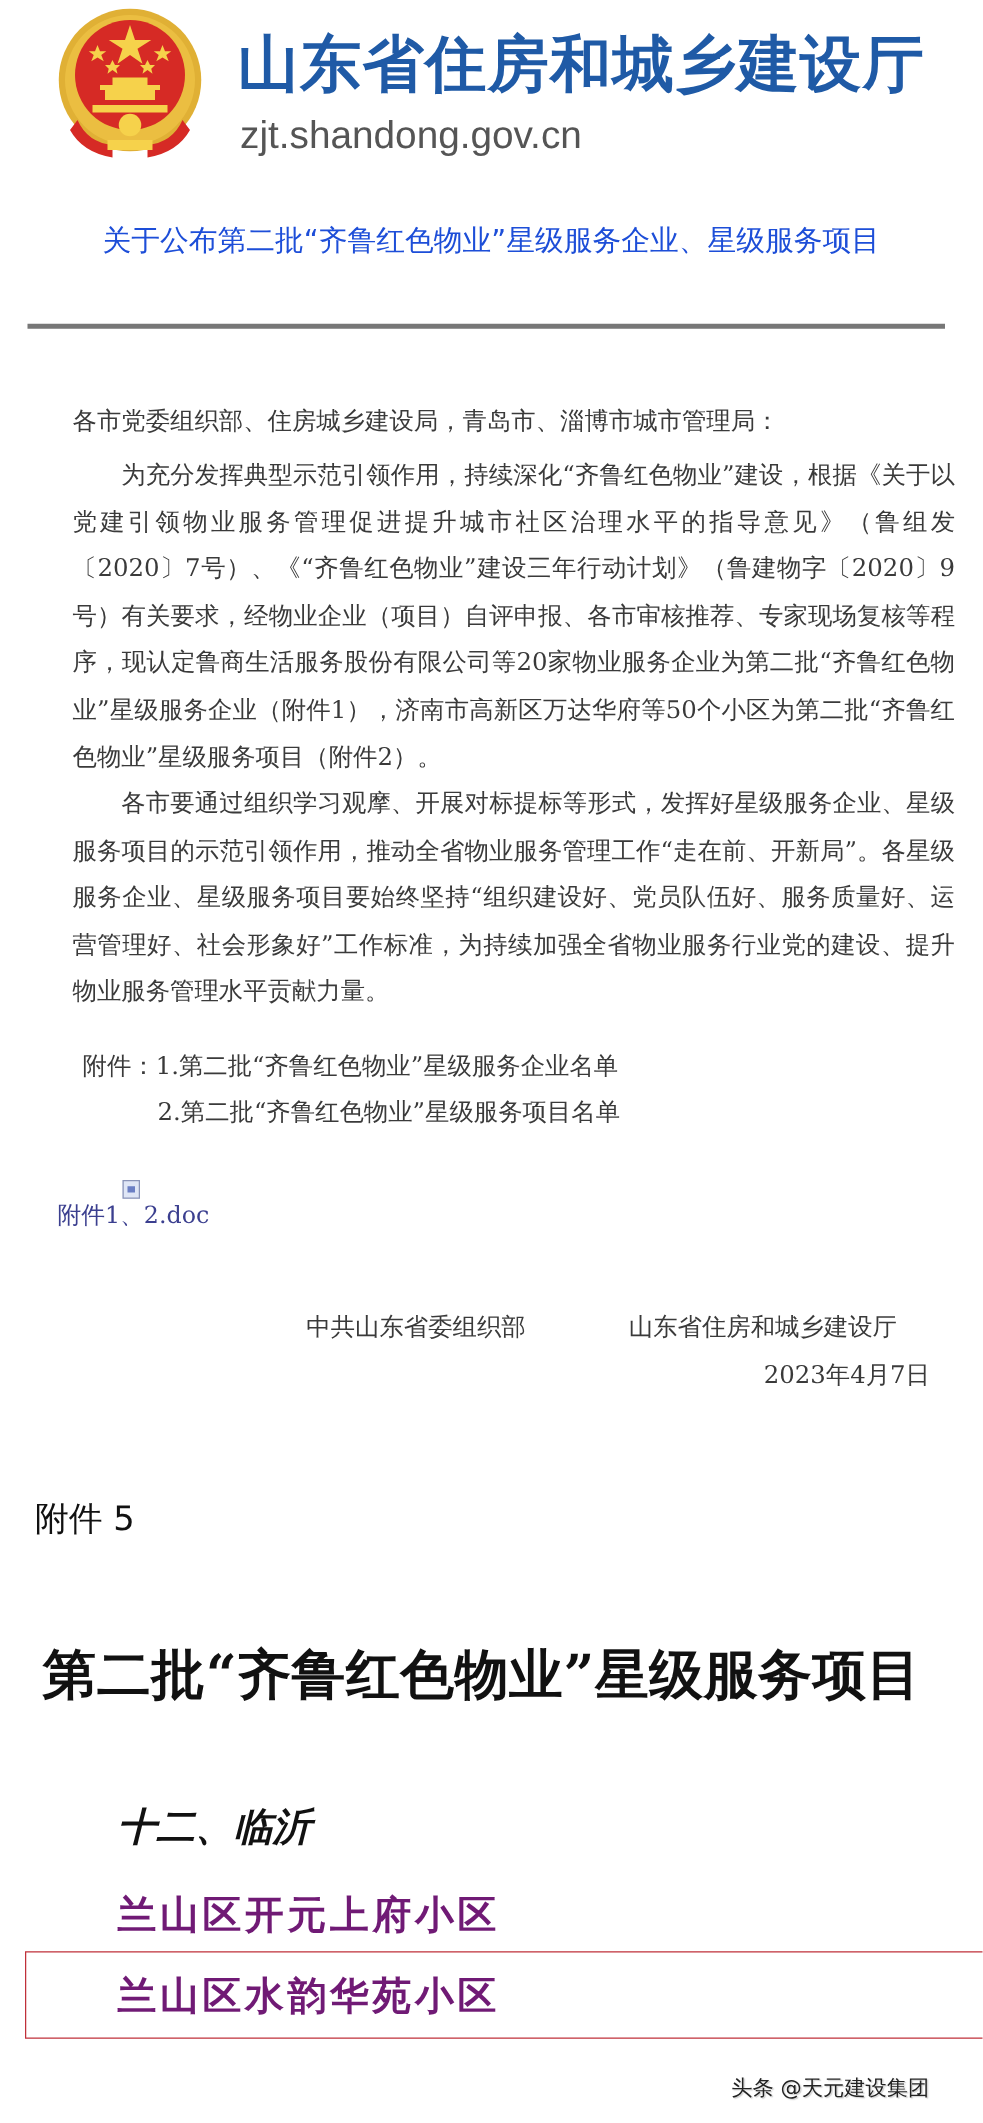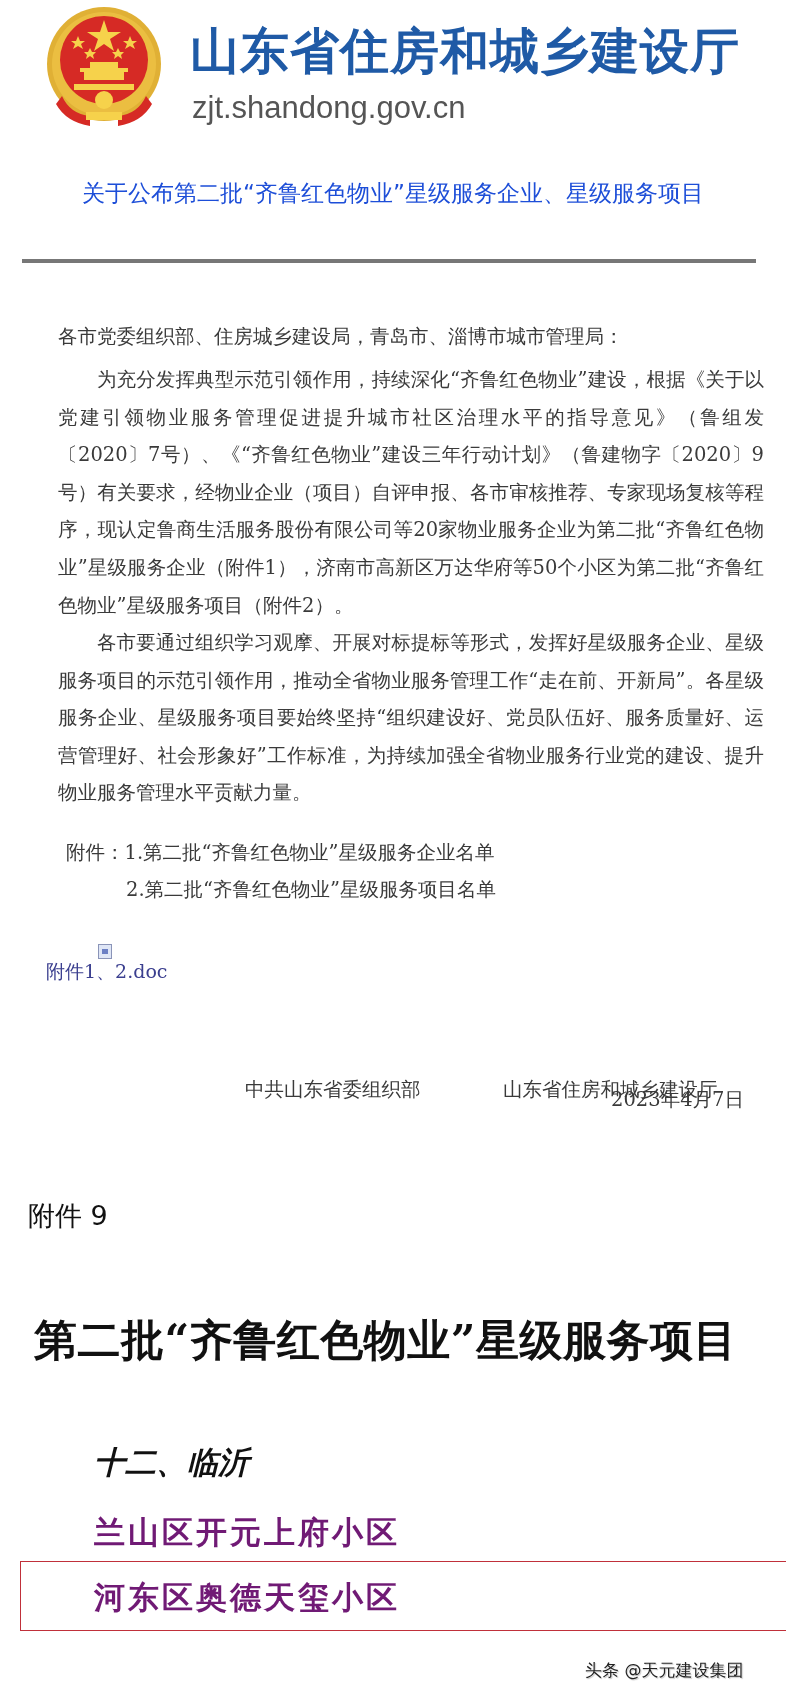--- a/index.html
+++ b/index.html
@@ -23,21 +23,21 @@
   .para1 { top: 361px; text-indent: 2em; }
   .para2 { top: 624px; text-indent: 2em; }
 
   .attachments { position: absolute; left: 66px; top: 834px; font-family: "DejaVu Serif", serif; font-size: 19.5px; color: #3a3a3a; line-height: 37px; }
   .attachments .line2 { padding-left: 60px; }
 
   .file-link { position: absolute; left: 46px; top: 938px; display: flex; align-items: center; font-family: "DejaVu Serif", serif; font-size: 19px; color: #3b3f8f; text-decoration: none; cursor: pointer; flex-direction: column; }
   .file-icon { width: 14px; height: 15px; border: 1px solid #8a94b8; background: #dfe6f6; margin-right: 3px; margin-top: 6px; position: relative; }
   .file-icon::after { content: ""; position: absolute; left: 3px; top: 4px; width: 6px; height: 5px; background: #6b7fc4; }
 
-  .signatures { position: absolute; top: 1044px; font-family: "DejaVu Serif", serif; font-size: 19.5px; color: #3a3a3a; line-height: 36px; white-space: nowrap; margin-top: 28px; }
+  .signatures { position: absolute; top: 1044px; font-family: "DejaVu Serif", serif; font-size: 19.5px; color: #3a3a3a; line-height: 36px; white-space: nowrap; }
   .sig-left { left: 245px; }
   .sig-right { left: 503px; }
   .sig-date { position: absolute; left: 611px; top: 1082px; font-family: "DejaVu Serif", serif; font-size: 19.5px; color: #3a3a3a; line-height: 36px; }
 
   
   .att2-label { position: absolute; left: 28px; top: 1196px; font-family: "DejaVu Sans", sans-serif; font-size: 27px; color: #111; line-height: 40px; }
   .att2-title { position: absolute; left: 34px; top: 1310px; font-family: "DejaVu Serif", serif; font-weight: bold; font-size: 43px; color: #111; white-space: nowrap; line-height: 60px; letter-spacing: 0.5px; }
   .section-heading { position: absolute; left: 94px; top: 1439px; font-family: "DejaVu Sans", sans-serif; font-weight: bold; font-size: 31px; color: #111; line-height: 46px; font-style: italic; }
 
   .project-list { position: absolute; left: 0; top: 1502px; width: 786px; list-style: none; }
@@ -98,22 +98,22 @@
 
 <a class="file-link">
   <span class="file-icon"></span>
   <span>附件1、2.doc</span>
 </a>
 
 <div class="signatures sig-left">中共山东省委组织部</div>
 <div class="signatures sig-right">山东省住房和城乡建设厅</div>
 <div class="sig-date">2023年4月7日</div>
 
-<div class="att2-label">附件 9</div>
+<div class="att2-label">附件 5</div>
 <div class="att2-title">第二批“齐鲁红色物业”星级服务项目</div>
 <div class="section-heading">十二、临沂</div>
 
 <ul class="project-list">
   <li class="project-item">兰山区开元上府小区</li>
-  <li class="project-item highlighted">河东区奥德天玺小区</li>
+  <li class="project-item highlighted">兰山区水韵华苑小区</li>
 </ul>
 
 <div class="watermark">头条 @天元建设集团</div>
 
 </body></html>

